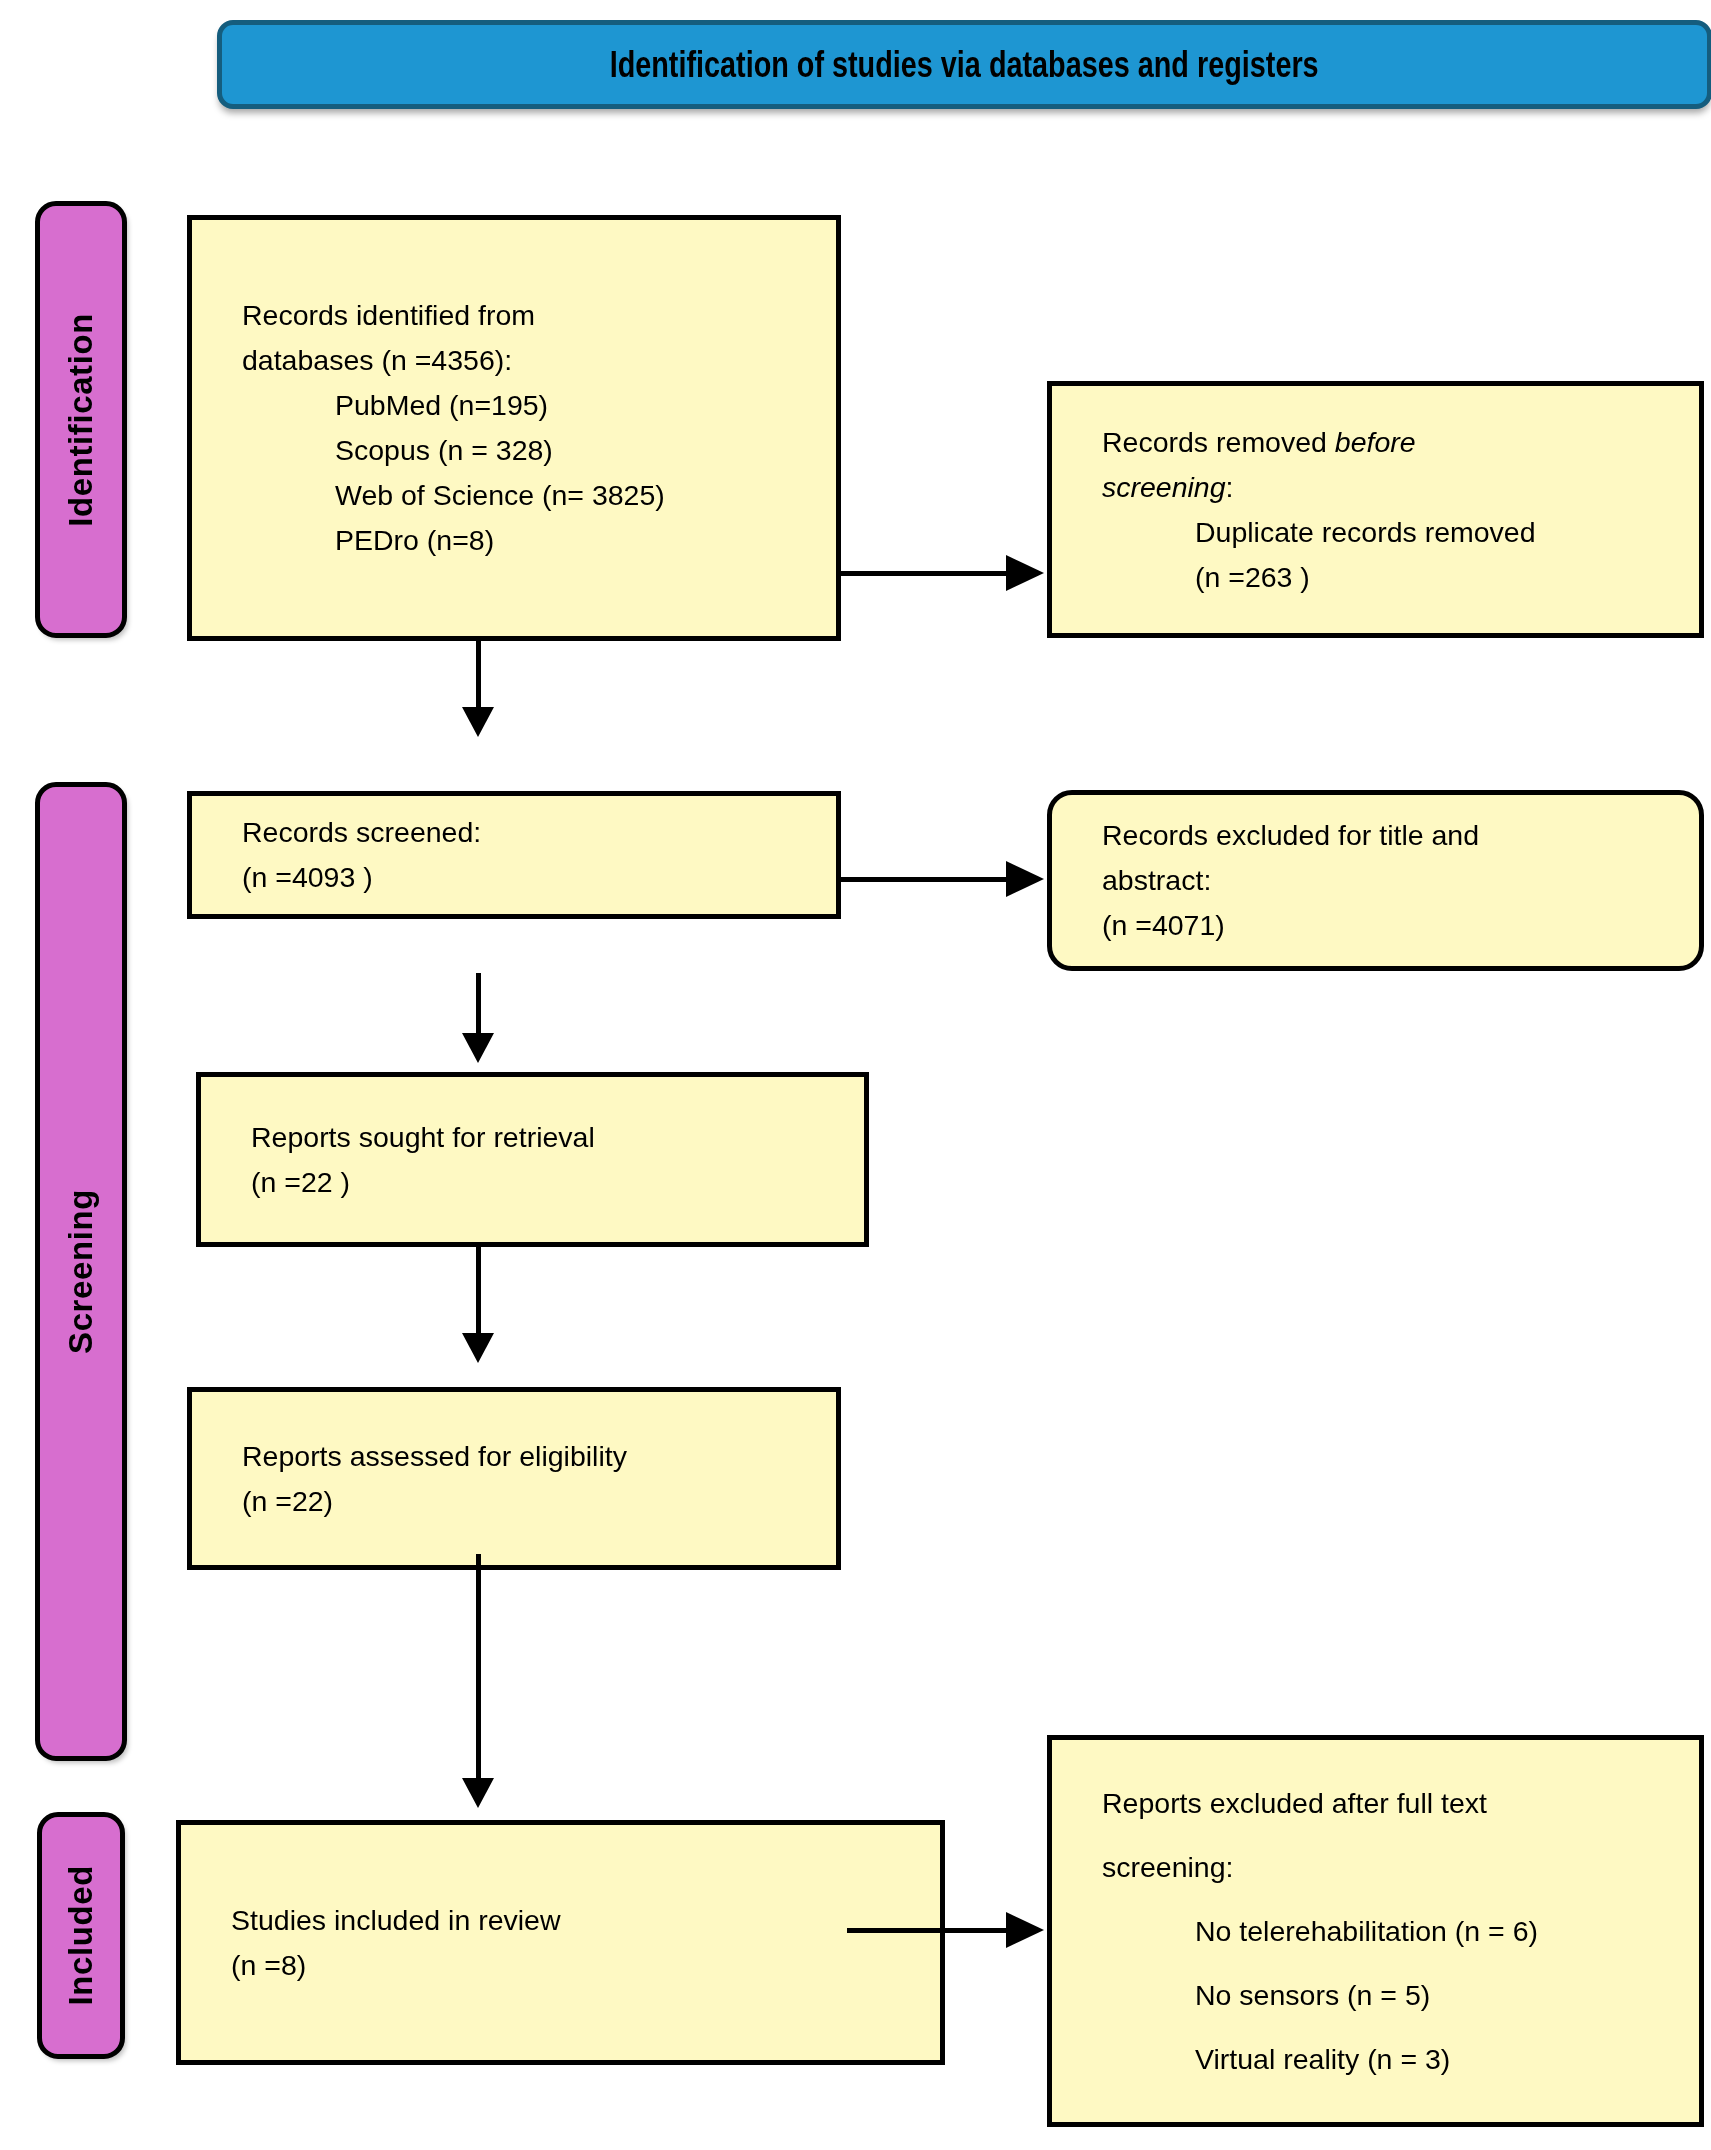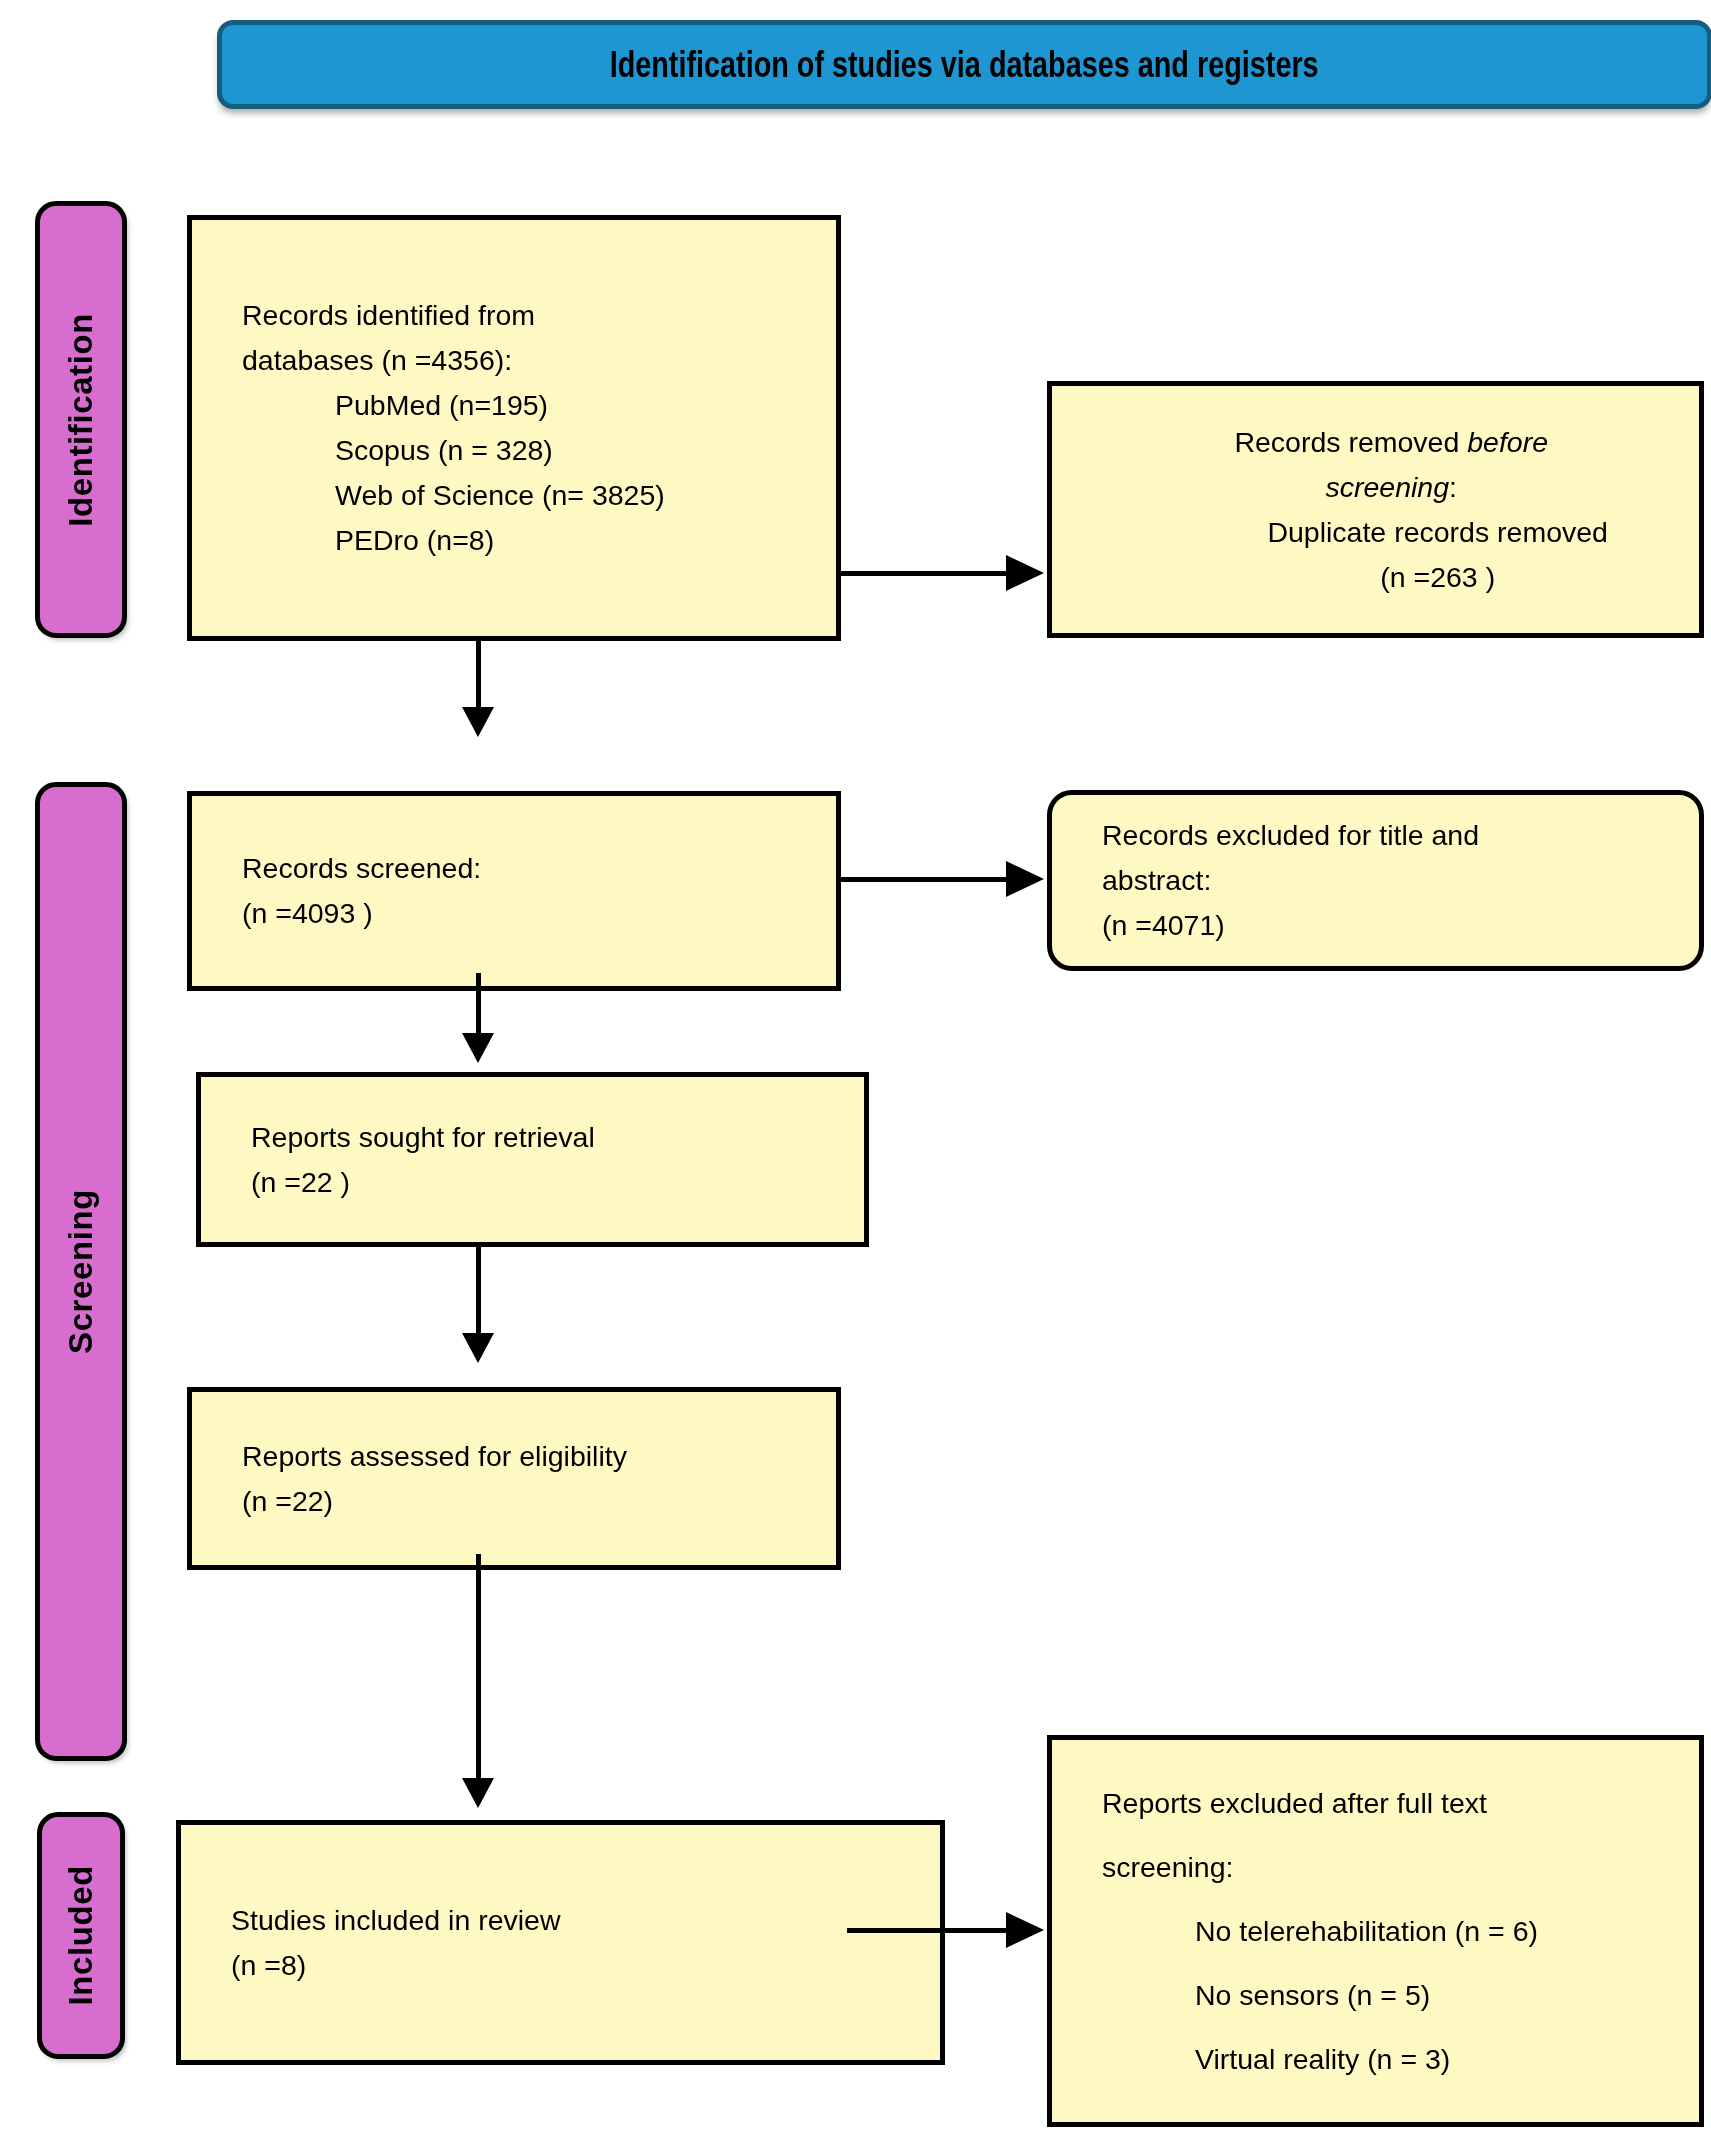--- a/index.html
+++ b/index.html
@@ -83,28 +83,28 @@
 
   <div class="box" style="left:187px;top:215px;width:654px;height:426px;">
     <div class="line">Records identified from</div>
     <div class="line">databases (n =4356):</div>
     <div class="line indent">PubMed (n=195)</div>
     <div class="line indent">Scopus (n = 328)</div>
     <div class="line indent">Web of Science (n= 3825)</div>
     <div class="line indent">PEDro (n=8)</div>
   </div>
 
-  <div class="box" style="left:1047px;top:381px;width:657px;height:257px;align-items:center;">
+  <div class="box" style="left:1047px;top:381px;width:657px;height:257px;">
     <div class="line"><span>Records removed </span><span class="it">before</span></div>
     <div class="line"><span class="it">screening</span><span>:</span></div>
     <div class="line indent">Duplicate records removed</div>
     <div class="line indent">(n =263 )</div>
   </div>
 
-  <div class="box" style="left:187px;top:791px;width:654px;height:200px;">
+  <div class="box" style="left:187px;top:791px;width:654px;height:128px;">
     <div class="line">Records screened:</div>
     <div class="line">(n =4093 )</div>
   </div>
 
   <div class="box" style="left:1047px;top:790px;width:657px;height:181px;border-radius:25px;">
     <div class="line">Records excluded for title and</div>
     <div class="line">abstract:</div>
     <div class="line">(n =4071)</div>
   </div>
 

